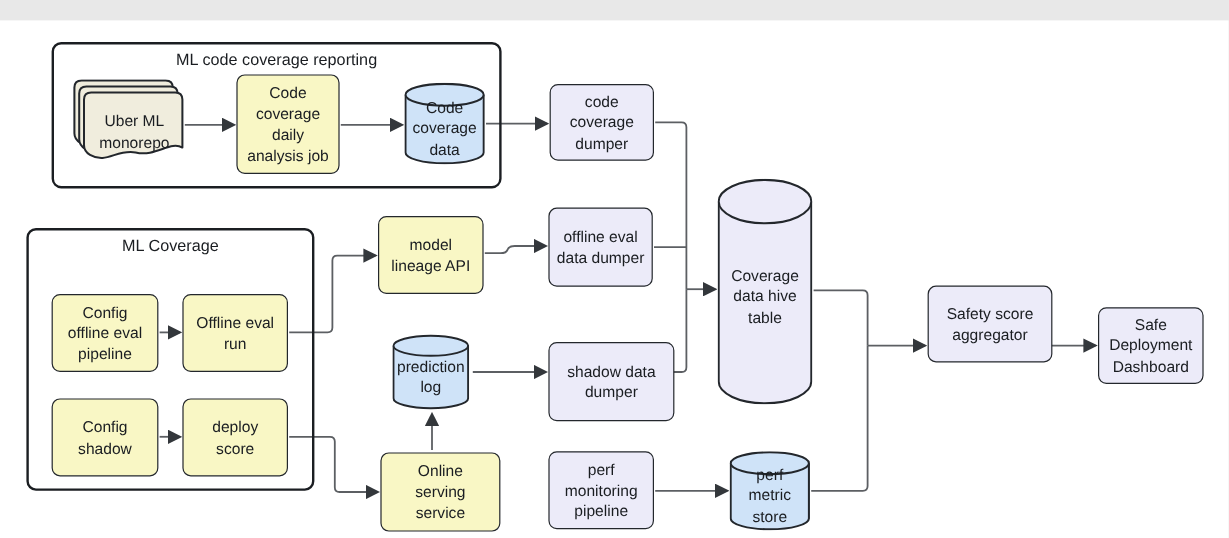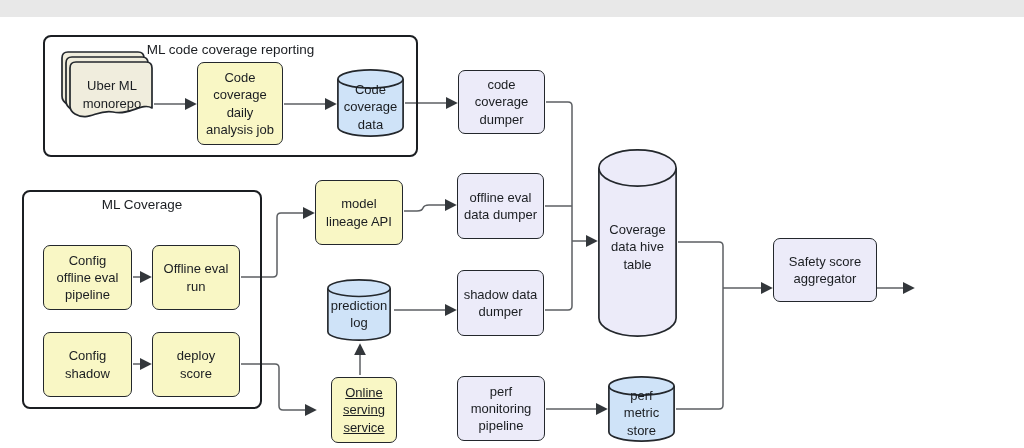--- a/index.html
+++ b/index.html
@@ -79,21 +79,21 @@
     <path class="wire" marker-end="url(#arrow)" d="M861 271 H913"></path>
   </svg>
 
   <div class="group" style="left:43px;top:18px;width:375px;height:122px;">
     <div class="group-label">ML code coverage reporting</div>
   </div>
   <div class="group" style="left:22px;top:173px;width:240px;height:219px;">
     <div class="group-label">ML Coverage</div>
   </div>
 
-  <div class="node cyl" style="left:60px;top:34px;width:94px;height:73px;">
+  <div class="node cyl" style="left:60px;top:49px;width:94px;height:73px;">
     <svg class="cyl-svg" viewBox="0 0 94 73">
       <path class="doc-page" d="M2 7 Q2 1 8 1 L78 1 Q84 1 84 7 L84 47 C74 41 62 55 45 51 C29 48 21 61 7 53 Q2 50 2 45 Z"></path>
       <path class="doc-page" transform="translate(4,5)" d="M2 7 Q2 1 8 1 L78 1 Q84 1 84 7 L84 47 C74 41 62 55 45 51 C29 48 21 61 7 53 Q2 50 2 45 Z"></path>
       <path class="doc-page" transform="translate(8,10)" d="M2 7 Q2 1 8 1 L78 1 Q84 1 84 7 L84 47 C74 41 62 55 45 51 C29 48 21 61 7 53 Q2 50 2 45 Z"></path>
     </svg>
     <span class="lbl doc-lbl">Uber ML
 monorepo</span>
   </div>
 
   <div class="node process" style="left:197px;top:45px;width:86px;height:83px;">
@@ -116,47 +116,52 @@
 shadow</span>
   </div>
   <div class="node process" style="left:152px;top:315px;width:88px;height:65px;">
     <span class="lbl">deploy
 score</span>
   </div>
   <div class="node process" style="left:315px;top:163px;width:88px;height:65px;">
     <span class="lbl">model
 lineage API</span>
   </div>
-  <div class="node process" style="left:331px;top:360px;width:66px;height:66px;text-decoration:underline;">
+  <div class="node process" style="left:317px;top:360px;width:100px;height:66px;">
     <span class="lbl">Online
 serving
 service</span>
   </div>
 
   <div class="node dumper" style="left:458px;top:53px;width:87px;height:64px;">
     <span class="lbl">code
 coverage
 dumper</span>
   </div>
   <div class="node dumper" style="left:457px;top:156px;width:87px;height:66px;">
     <span class="lbl">offline eval
 data dumper</span>
   </div>
-  <div class="node dumper" style="left:457px;top:253px;width:87px;height:66px;">
+  <div class="node dumper" style="left:457px;top:268px;width:105px;height:66px;">
     <span class="lbl">shadow data
 dumper</span>
   </div>
   <div class="node dumper" style="left:457px;top:359px;width:88px;height:65px;">
     <span class="lbl">perf
 monitoring
 pipeline</span>
   </div>
   <div class="node dumper" style="left:773px;top:221px;width:104px;height:64px;">
     <span class="lbl">Safety score
 aggregator</span>
+  </div>
+  <div class="node dumper" style="left:915px;top:239px;width:88px;height:64px;">
+    <span class="lbl">Safe
+Deployment
+Dashboard</span>
   </div>
 
   <div class="node cyl" style="left:337px;top:52px;width:67px;height:68px;">
     <svg class="cyl-svg" viewBox="0 0 67 68">
       <path class="cyl-body-blue" d="M0.9 10 V58 A32.6 9.1 0 0 0 66.1 58 V10"></path>
       <ellipse class="cyl-top-blue" cx="33.5" cy="10" rx="32.6" ry="9.1"></ellipse>
     </svg>
     <span class="lbl cyl-pad">Code
 coverage
 data</span>

